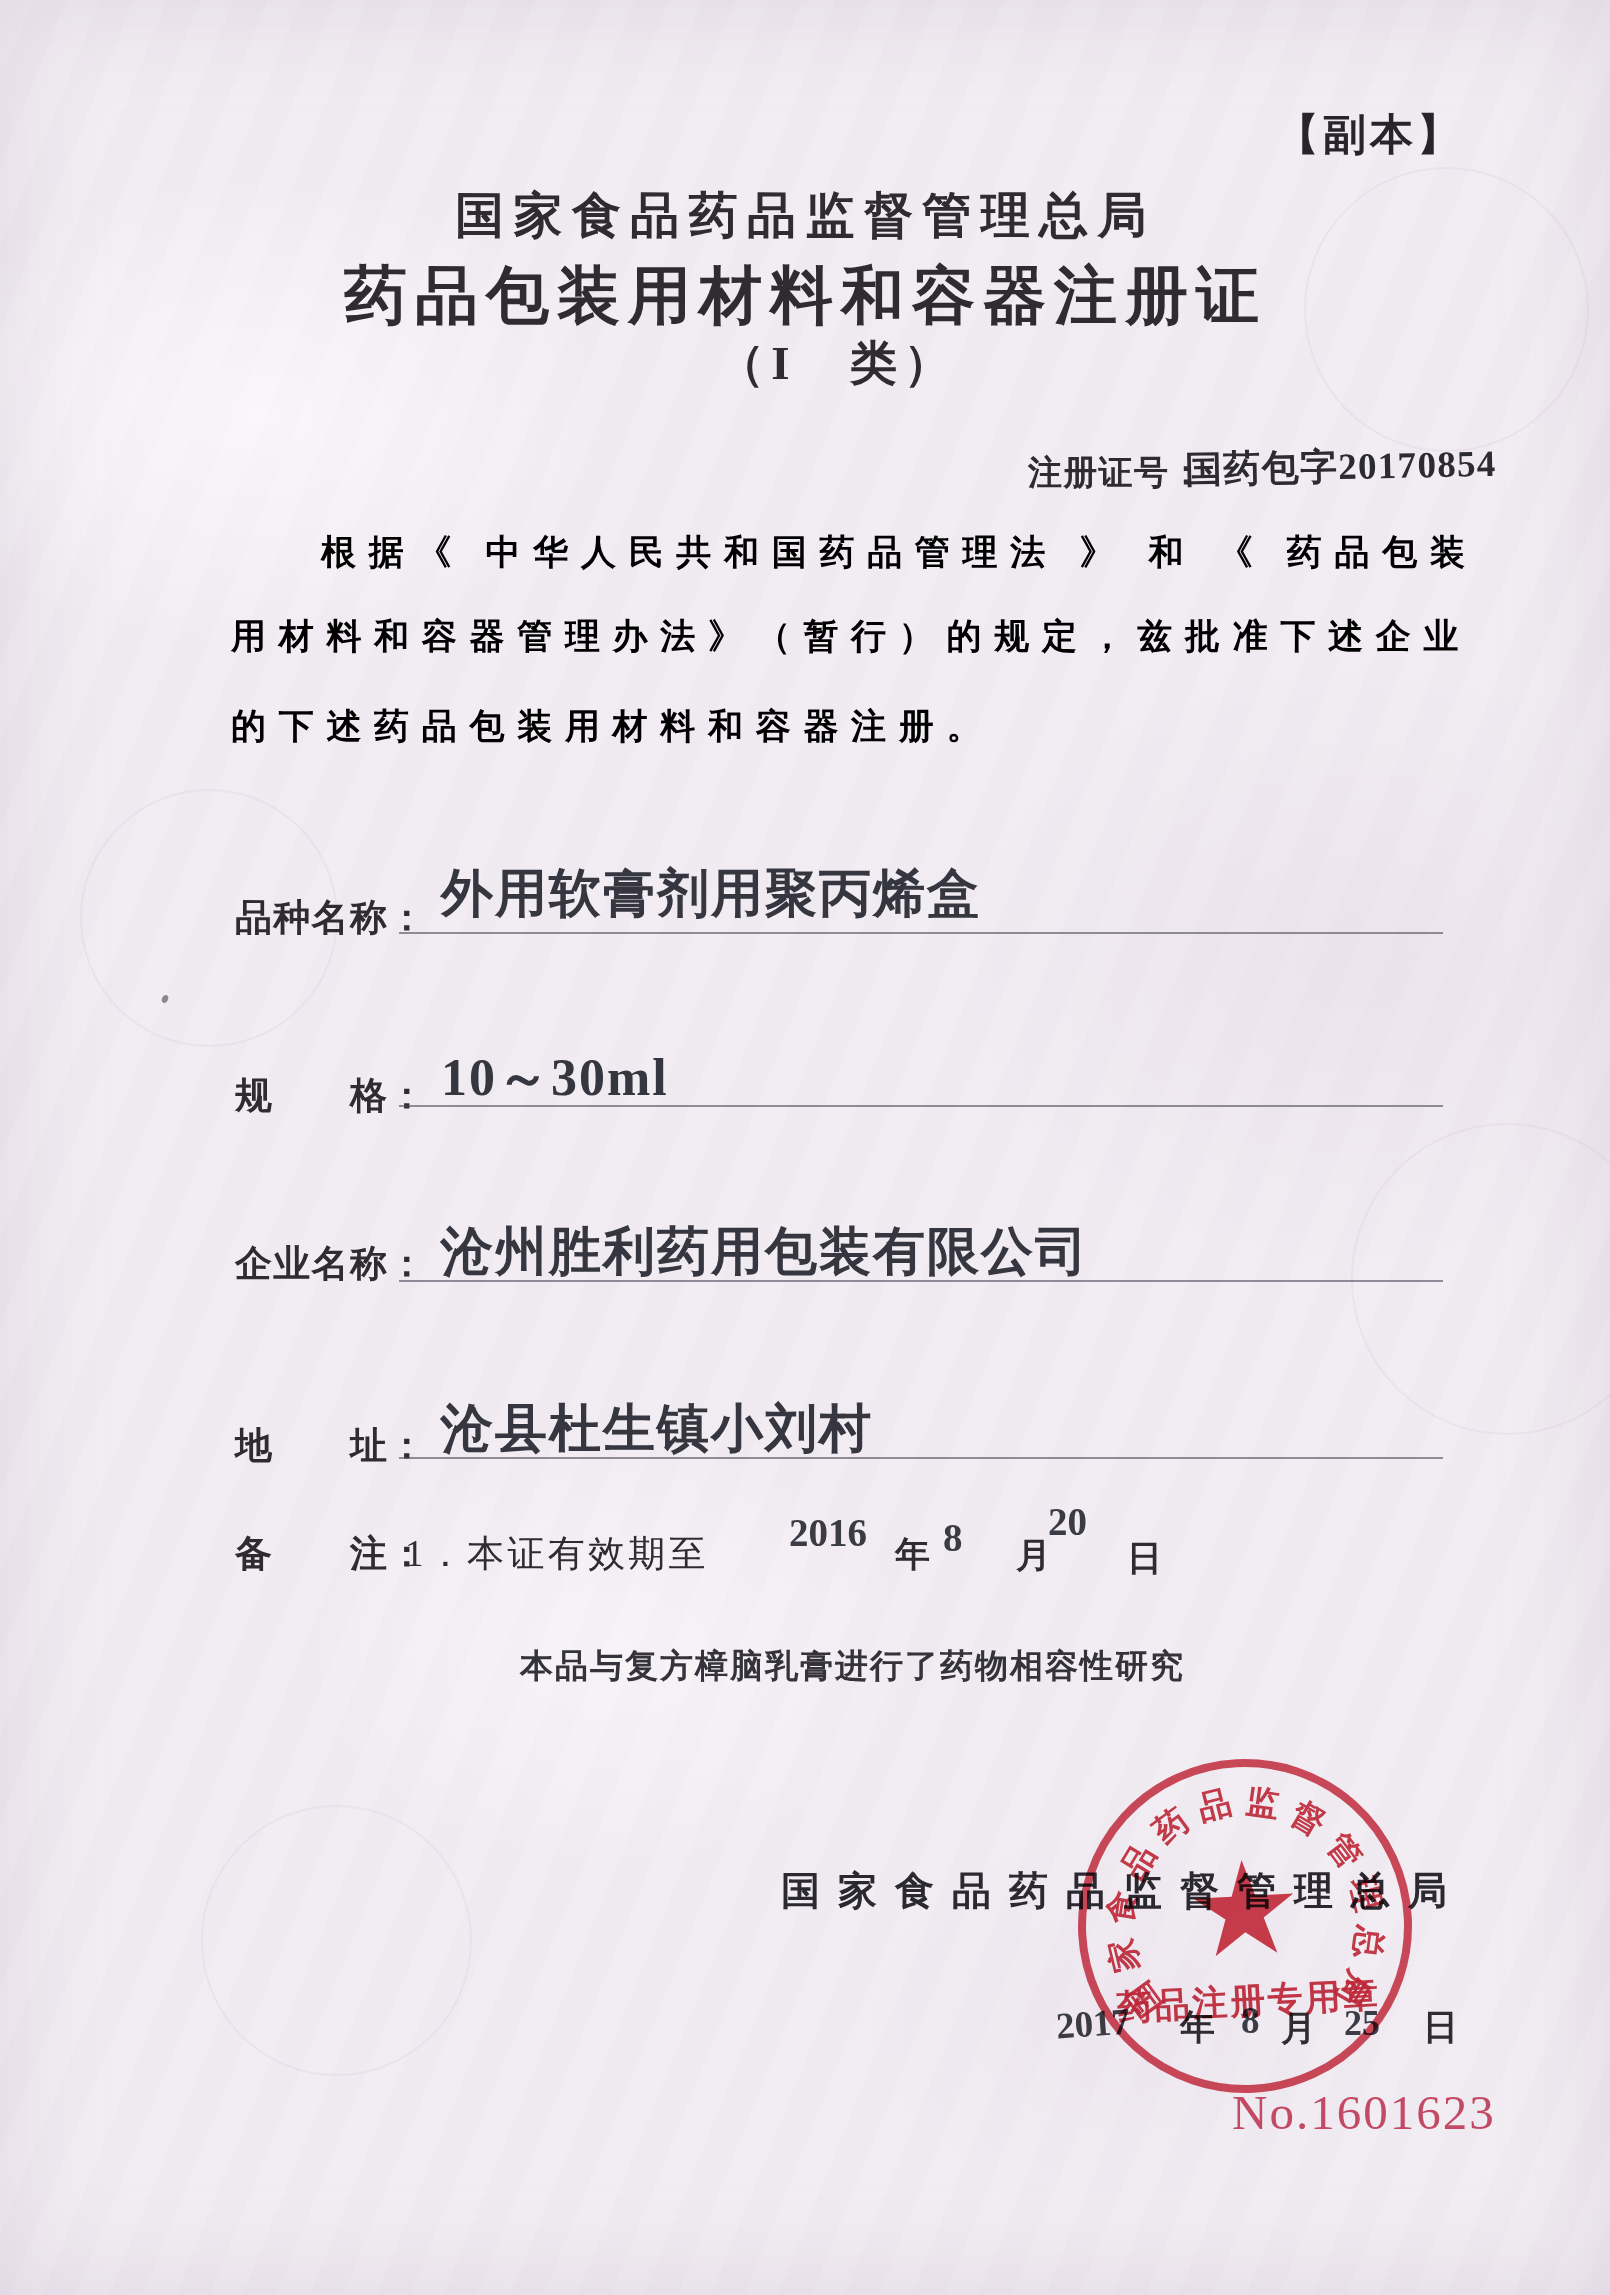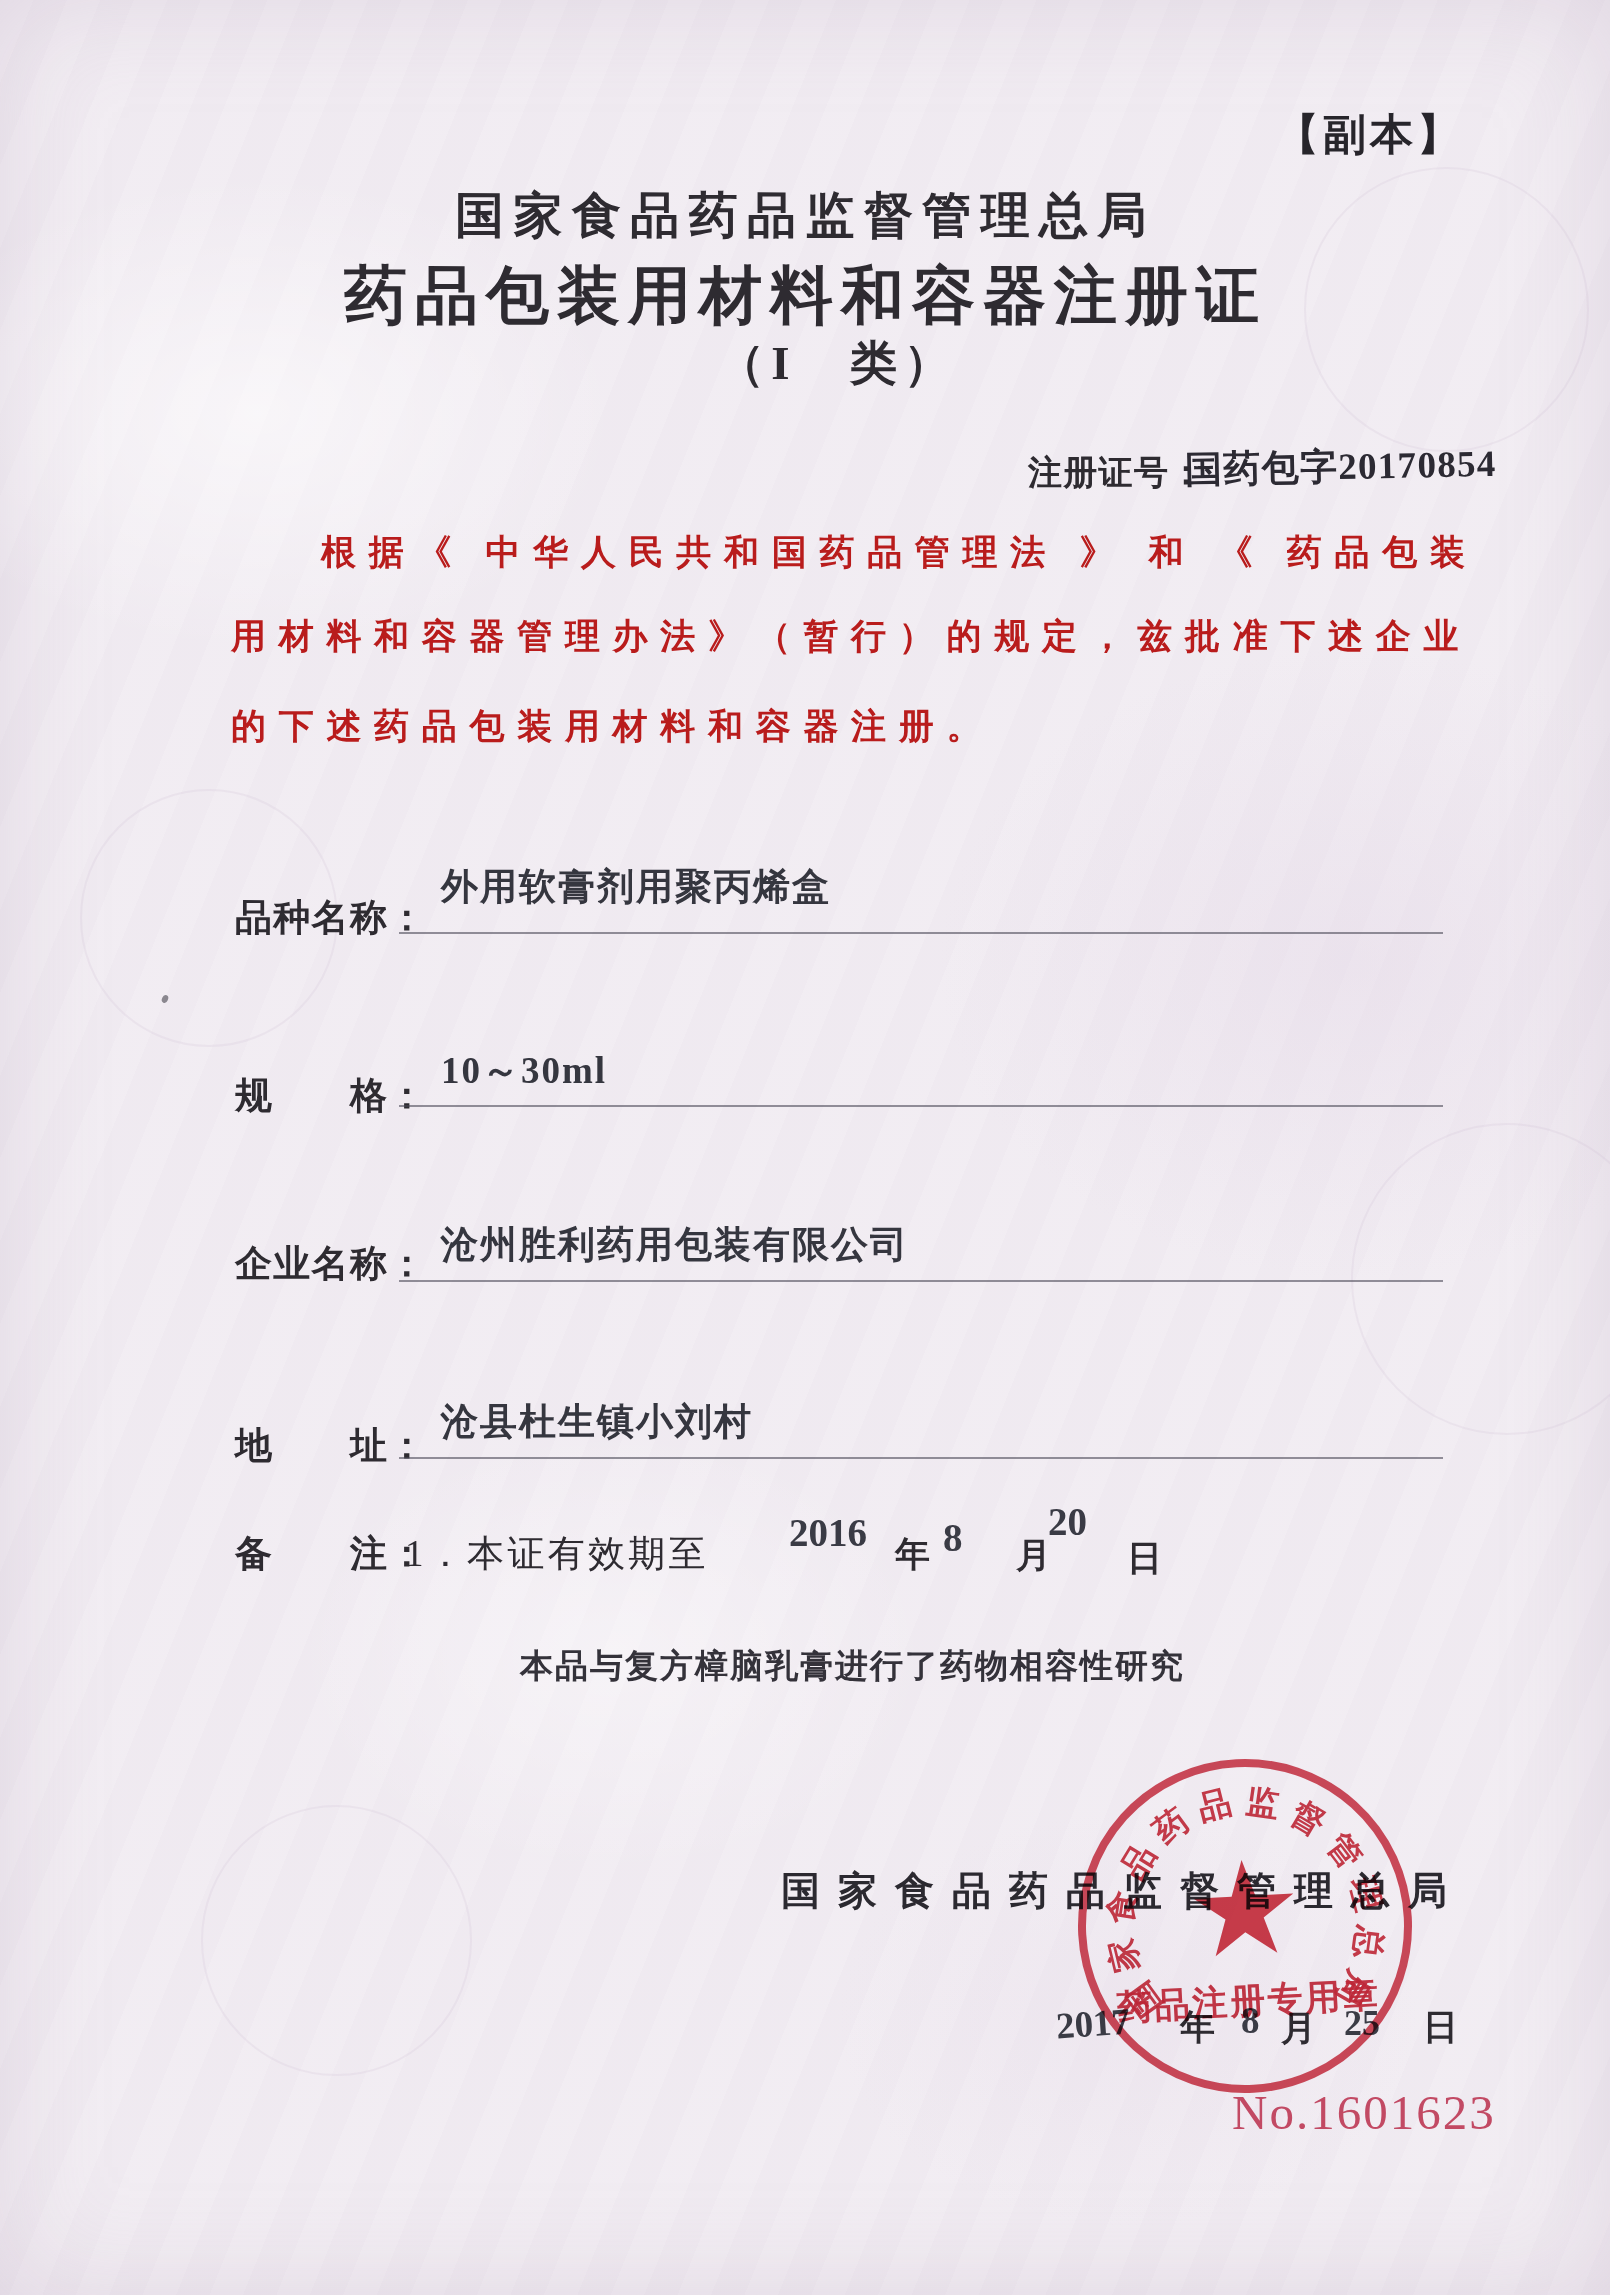--- a/index.html
+++ b/index.html
@@ -21,26 +21,26 @@
       repeating-linear-gradient(112deg, rgba(255,255,255,.045) 0 31px, rgba(203,188,209,.045) 31px 62px);
   }
   .wm{position:absolute;border:2px solid rgba(190,172,196,.14);border-radius:50%;pointer-events:none;}
   .abs{position:absolute;line-height:1;white-space:nowrap;}
   .copy-label{left:1276px;top:95px;font-size:43px;font-weight:700;letter-spacing:4px;color:#27252b;margin-top:18px;}
   .title1{left:0;top:191px;width:1611px;text-align:center;font-size:49px;font-weight:700;letter-spacing:9.4px;}
   .title2{left:0;top:265px;width:1611px;text-align:center;font-size:63px;font-weight:700;letter-spacing:8px;}
   .title3{left:0;top:340px;width:1611px;text-align:center;font-size:47px;font-weight:700;letter-spacing:6.7px;transform:translateX(32px);}
   .reg-label{left:1028px;top:456px;font-size:34px;font-weight:700;letter-spacing:1.3px;}
   .reg-value{left:1185px;top:448px;font-size:37px;font-weight:700;letter-spacing:1.3px;transform:rotate(-1.2deg);color:#2c2a33;}
-  .para{left:231px;font-size:35px;font-weight:700;letter-spacing:12.7px;color:#b91c1c;}
+  .para{left:231px;font-size:35px;font-weight:700;letter-spacing:12.7px;color:#000000;}
   .para1{top:535px;text-indent:90px;}
   .para2{top:619px;}
   .para3{top:709px;}
   .flabel{left:235px;font-size:37px;font-weight:700;letter-spacing:1.3px;}
-  .fvalue{left:441px;font-size:37px;font-weight:600;letter-spacing:2px;color:#35363f;}
+  .fvalue{left:441px;font-size:52px;font-weight:600;letter-spacing:2px;color:#35363f;}
   .fline{left:399px;width:1044px;height:0;border-top:2.7px solid rgba(72,70,84,.58);}
   .l1{top:899px}.v1{top:868px}.u1{top:932px}
   .l2{top:1077px}.v2{top:1052px}.u2{top:1105px}
   .l3{top:1245px}.v3{top:1226px}.u3{top:1280px}
   .l4{top:1427px}.v4{top:1403px}.u4{top:1457px}
   .rm-label{left:235px;top:1535px;font-size:37px;font-weight:700;letter-spacing:1.3px;}
   .rm-clause{left:405px;top:1535px;font-size:37px;font-weight:400;letter-spacing:3.3px;}
   .num{font-weight:600;color:#3a3b45;}
   .rm-year{left:789px;top:1513px;font-size:39px;}
   .rm-yu{left:895px;top:1537px;font-size:35px;font-weight:700;}

